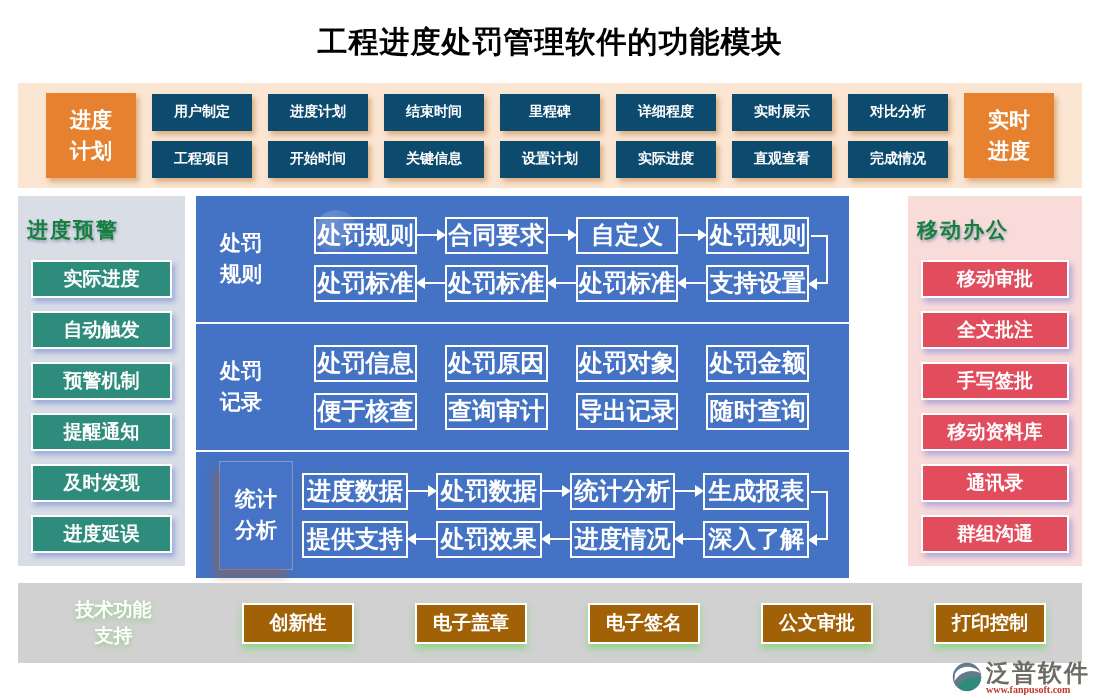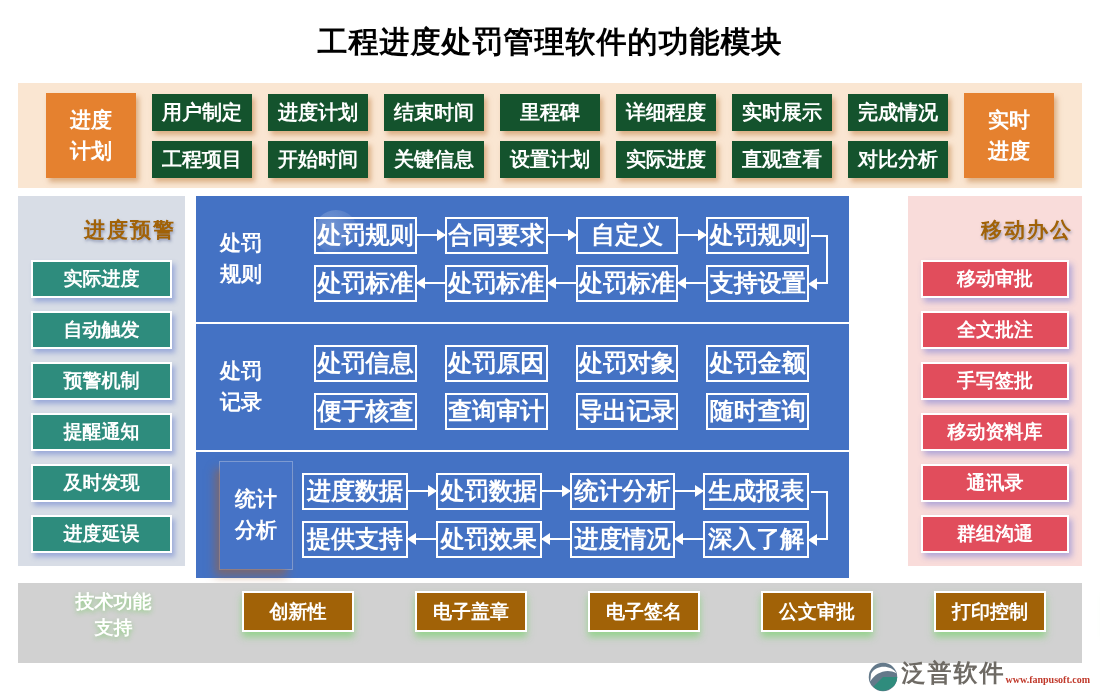--- a/index.html
+++ b/index.html
@@ -6,28 +6,28 @@
     font-family:"Liberation Serif","DejaVu Serif",serif;}
   .title{position:absolute;top:22px;left:0;width:100%;text-align:center;
     font-size:30px;font-weight:bold;color:#000;letter-spacing:1px;}
   
   .top-strip{position:absolute;left:18px;top:83px;width:1064px;height:105px;background:#FAE6D2;
     display:flex;align-items:center;gap:16px;padding:0 28px;box-sizing:border-box;}
   .big-btn{flex:0 0 90px;height:85px;background:#E5812F;color:#fff;display:flex;flex-direction:column;
     justify-content:center;align-items:center;font-size:21px;font-weight:bold;line-height:1.45;
     box-shadow:3px 4px 5px rgba(195,130,70,.55);}
   .pair-col{flex:1 1 0;display:flex;flex-direction:column;gap:10px;}
-  .pair-btn{height:37px;background:#14532d;color:#fff;display:flex;align-items:center;justify-content:center;
-    font-size:20px;font-weight:bold;box-shadow:3px 4px 5px rgba(195,130,70,.55);}
+  .pair-btn{height:37px;background:#0c4a6e;color:#fff;display:flex;align-items:center;justify-content:center;
+    font-size:14px;font-weight:bold;box-shadow:3px 4px 5px rgba(195,130,70,.55);}
   
   .main{position:absolute;left:18px;top:196px;width:1064px;height:382px;display:flex;gap:11px;}
   .side-panel{box-sizing:border-box;height:370px;padding:10px 9px;}
   .left-panel{flex:0 0 167px;background:#D8DDE6;}
   .right-panel{flex:0 0 174px;background:#F9DCDA;margin-left:48px;}
-  .panel-header{text-align:right;color:#a16207;font-size:21px;font-weight:bold;letter-spacing:2px;
+  .panel-header{text-align:left;color:#15803d;font-size:21px;font-weight:bold;letter-spacing:2px;
     margin:10px 0 16px;text-shadow:1px 2px 3px rgba(135,145,175,.85);}
   .side-btn{height:38px;margin:0 4px 13px 4px;border:2px solid #fff;box-sizing:border-box;color:#fff;
     display:flex;align-items:center;justify-content:center;font-size:19px;font-weight:bold;}
   .teal{background:#2E8C7D;box-shadow:3px 4px 5px rgba(150,165,215,.9);}
   .red{background:#E14D5C;box-shadow:3px 4px 6px rgba(170,160,215,.9);}
   .right-panel .side-btn{font-family:"Liberation Sans","DejaVu Sans",sans-serif;}
   .right-panel .side-btn.serif{font-family:"Liberation Serif","DejaVu Serif",serif;}
   
   .center-col{flex:1 1 auto;display:flex;flex-direction:column;gap:2px;}
   .blue-panel{background:#4472C4;flex:1 1 0;display:flex;align-items:center;
@@ -48,30 +48,30 @@
   .conn.none{visibility:hidden;}
   .elbow{position:absolute;right:-19px;top:18px;bottom:18px;width:15px;
     border-top:2px solid #fff;border-right:2px solid #fff;border-bottom:2px solid #fff;}
   .elbow::after{content:'';position:absolute;left:-3px;bottom:-8px;width:0;height:0;
     border-right:9px solid #fff;border-top:6px solid transparent;border-bottom:6px solid transparent;}
   .watermark{position:absolute;left:118px;top:14px;width:44px;height:44px;border-radius:50%;
     background:radial-gradient(circle at 35% 35%, rgba(255,255,255,.45), rgba(190,200,225,.25) 60%, rgba(255,255,255,0) 72%);
     opacity:.55;pointer-events:none;}
   
   .bottom-strip{position:absolute;left:18px;top:583px;width:1064px;height:80px;background:#D1D1D1;
-    display:flex;gap:25px;padding:8px 28px;box-sizing:border-box;font-family:Liberation Mono, monospace;}
+    display:flex;align-items:center;gap:25px;padding:8px 28px;box-sizing:border-box;}
   .bottom-header{flex:0 0 135px;text-align:center;color:#fff;font-size:19px;font-weight:bold;line-height:1.35;
     text-shadow:0 2px 5px rgba(140,205,125,.95);}
   .gray-btn{flex:0 0 112px;height:41px;background:#a16207;border:2px solid #fff;box-sizing:border-box;
     color:#fff;font-size:19px;font-weight:bold;display:flex;align-items:center;justify-content:center;
     box-shadow:0 5px 7px rgba(140,210,130,.85);margin-left:36px;}
   .gray-btn.wide{flex:0 0 132px;}
   
   .vendor{position:absolute;right:10px;bottom:4px;display:flex;align-items:flex-start;gap:4px;}
-  .vendor-text{display:flex;flex-direction:row;align-items:flex-end;line-height:1.05;}
+  .vendor-text{display:flex;flex-direction:column;align-items:flex-start;line-height:1.05;}
   .vendor-name{font-size:24px;font-weight:bold;color:#6E6A64;letter-spacing:2px;
     font-family:"Liberation Sans","DejaVu Sans",sans-serif;}
   .vendor-url{font-size:10px;font-weight:bold;color:#C0392B;}
 </style>
 </head>
 <body>
 
 <div class="title">工程进度处罚管理软件的功能模块</div>
 
 <div class="top-strip">
@@ -97,22 +97,22 @@
   </div>
   <div class="pair-col">
     <div class="pair-btn">详细程度</div>
     <div class="pair-btn">实际进度</div>
   </div>
   <div class="pair-col">
     <div class="pair-btn">实时展示</div>
     <div class="pair-btn">直观查看</div>
   </div>
   <div class="pair-col">
+    <div class="pair-btn">对比分析</div>
     <div class="pair-btn">完成情况</div>
-    <div class="pair-btn">对比分析</div>
   </div>
   <div class="big-btn">
     <span>实时</span>
     <span>进度</span>
   </div>
 </div>
 
 <div class="main">
 
   <div class="side-panel left-panel">

